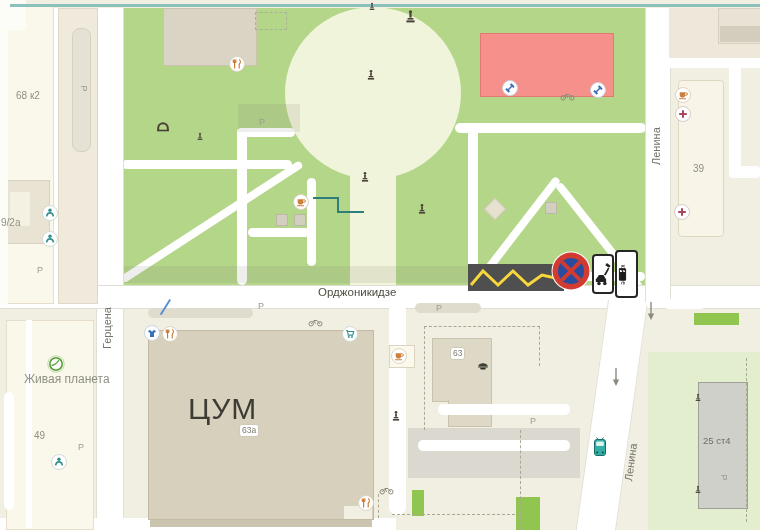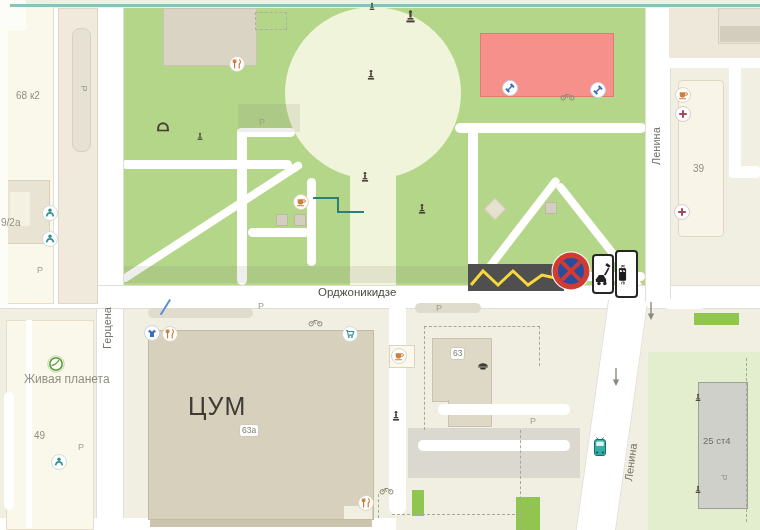--- a/index.html
+++ b/index.html
@@ -417,21 +417,21 @@
       <span class="p-lbl" style="left: 530px; top: 417px;">Р</span>
       <span class="p-lbl" style="left: 78px; top: 443px;">Р</span>
       <span class="p-lbl" style="left: 720px; top: 473px; transform: rotate(90deg);">Р</span>
       <span class="p-lbl" style="left: 259px; top: 118px;">Р</span>
     </div>
 
   <span class="lbl" style="left:16px;top:90px">68 к2</span>
   <span class="lbl" style="left:1px;top:217px">9/2а</span>
   <span class="lbl" style="left:34px;top:430px">49</span>
   <span class="lbl" style="left:24px;top:372px;font-size:12px;color:#8F8F83">Живая планета</span>
-  <span class="lbl" style="left:188px;top:392px;font-size:25px;color:#3C3C34;letter-spacing:1px">ЦУМ</span>
+  <span class="lbl" style="left:188px;top:392px;font-size:30px;color:#3C3C34;letter-spacing:1px">ЦУМ</span>
   <span class="badge" style="left:239px;top:424px">63а</span>
   <span class="badge" style="left:450px;top:347px">63</span>
   <span class="lbl" style="left:693px;top:163px">39</span>
   <span class="lbl" style="left:703px;top:435px;font-size:9.5px;color:#6E6E66">25 ст4</span>
 
   <span class="street-lbl" style="left:318px;top:286px;font-size:11.5px;color:#4D4D42">Орджоникидзе</span>
   <span class="street-lbl" style="left:101px;top:349px;transform:rotate(-90deg)">Герцена</span>
   <span class="street-lbl" style="left:650px;top:165px;transform:rotate(-90deg)">Ленина</span>
   <span class="street-lbl" style="left:622px;top:480px;transform:rotate(-82deg)">Ленина</span>
 </div>

